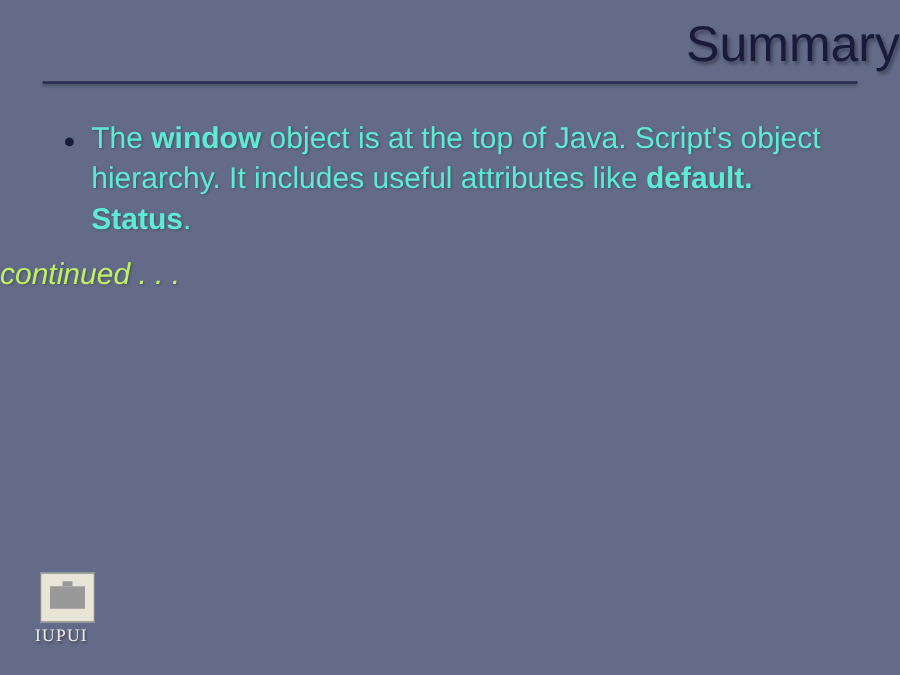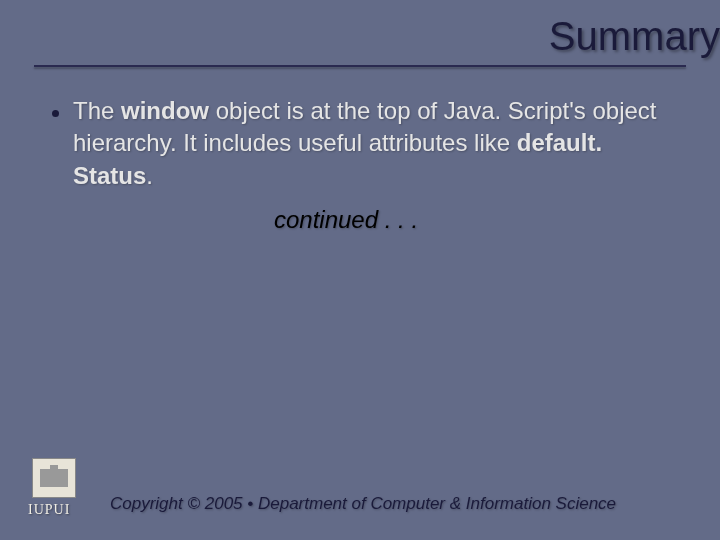--- a/index.html
+++ b/index.html
@@ -40,34 +40,34 @@
     height: 7px;
     background: #1a1a3a;
     border-radius: 50%;
     margin-top: 15px;
     margin-right: 14px;
     flex-shrink: 0;
   }
   .bullet-text {
     font-size: 24px;
     line-height: 1.35;
-    color: #e5e5e5;
+    color: #5eead4;
     text-shadow: 1px 1px 2px rgba(0,0,0,0.25);
   }
   .code {
     font-family: Verdana, Geneva, sans-serif;
     font-weight: 700;
   }
   .continued {
-    text-align: center;
+    text-align: left;
     font-style: italic;
     font-size: 24px;
     padding-right: 28px;
     margin-top: 14px;
-    color: #000000;
+    color: #bef264;
     text-shadow: 1px 1px 2px rgba(0,0,0,0.25);
   }
   .footer {
     position: absolute;
     bottom: 22px;
     left: 0;
     right: 16px;
     height: 60px;
   }
   .logo-box {
@@ -142,14 +142,13 @@
 
 <div class="continued">continued . . .</div>
 
 <div class="footer">
   <div class="logo-box">
     <div class="logo-top">
         <div class="logo-building"></div>
       </div>
   </div>
   <div class="iupui">IUPUI</div>
-  <div class="copyright">Copyright © 2005 • Department of Computer &amp; Information Science</div>
 </div>
 
 </body></html>

